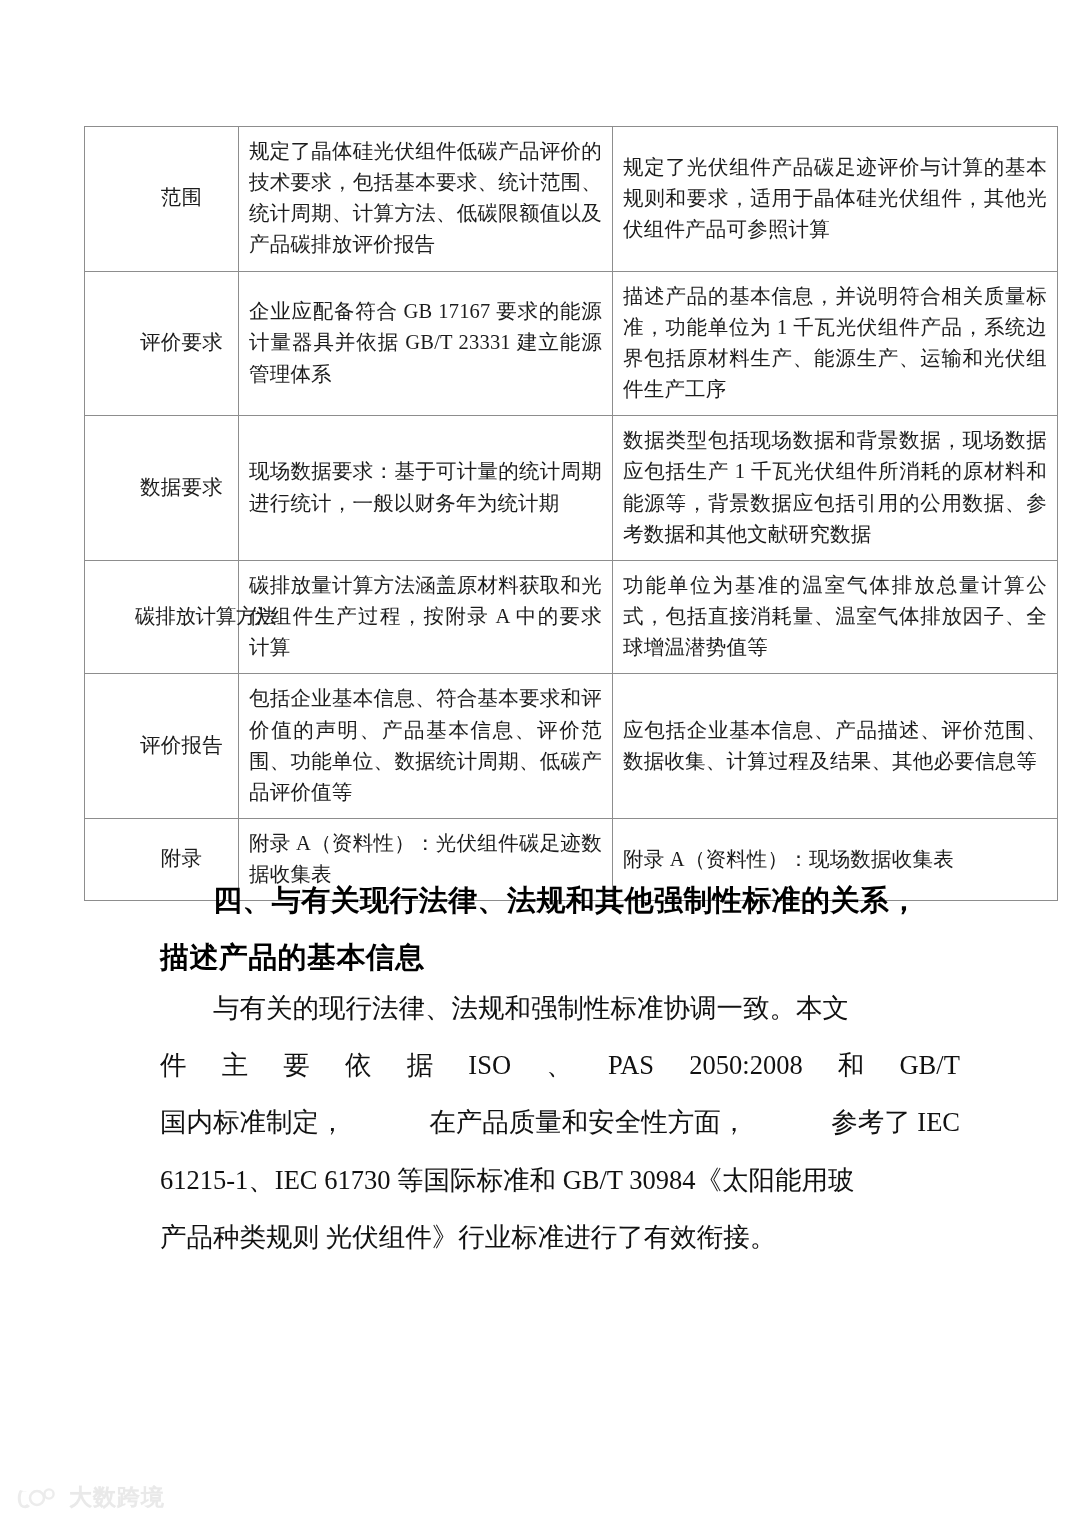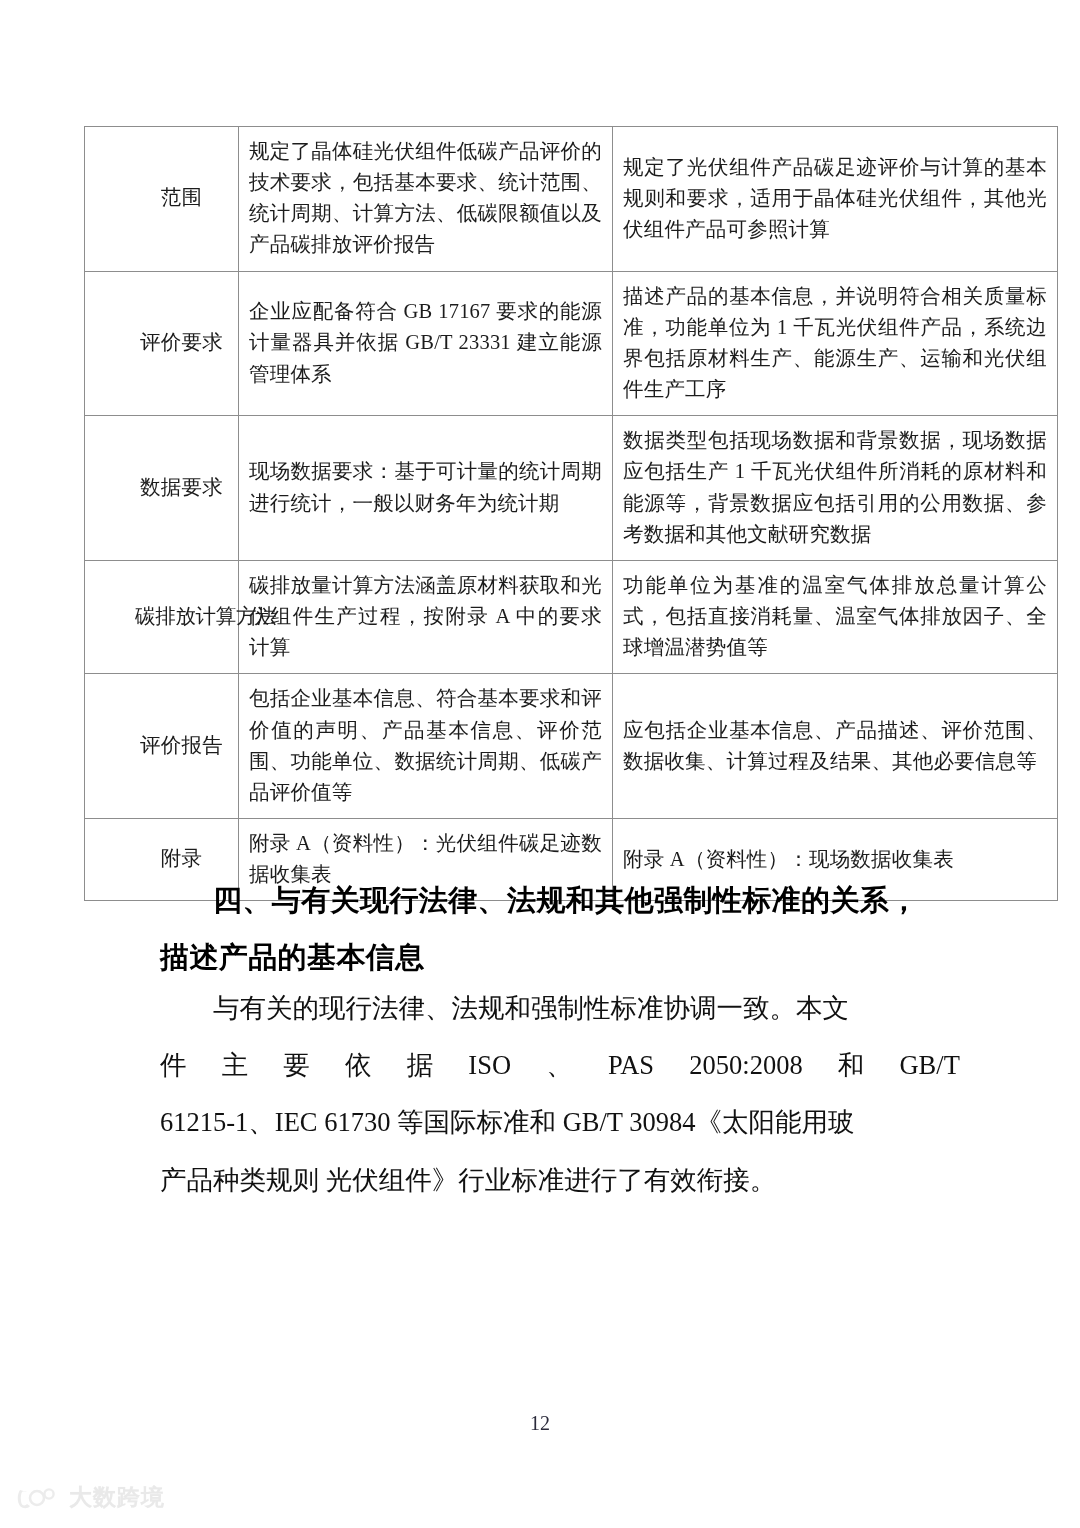--- a/index.html
+++ b/index.html
@@ -218,29 +218,33 @@
         <span>要</span>
         <span>依</span>
         <span>据</span>
         <span>ISO</span>
         <span>、</span>
         <span>PAS</span>
         <span>2050:2008</span>
         <span>和</span>
         <span>GB/T</span>
       </div>
+      <div class="pline">
+        <span>国内标准制定，</span>
+        <span>在产品质量和安全性方面，</span>
+        <span>参考了 IEC</span>
+      </div>
       <div class="pline last">
         <span>61215-1、IEC 61730 等国际标准和 GB/T 30984《太阳能用玻</span>
       </div>
       <div class="pline last">
         <span>产品种类规则 光伏组件》行业标准进行了有效衔接。</span>
       </div>
     </div>
 
-  <div class="page-number">12</div>
 
   <div class="watermark">
     <svg class="wm-mark" viewBox="0 0 44 24">
       <path d="M4 4 C1 8 1 16 4 20 C7 23 12 23 14 20 L11 18 C9.5 20 6.5 20 5.5 17.5 C4.5 14 4.5 10 5.5 7 C6.5 4.5 9.5 4.5 11 6 Z" fill="#ececec"></path>
       <circle cx="21" cy="12" r="7" fill="none" stroke="#ececec" stroke-width="2.6"></circle>
       <circle cx="33" cy="8" r="4.6" fill="none" stroke="#ececec" stroke-width="2.4"></circle>
     </svg>
     <span class="wm-text">大数跨境</span>
   </div>
 

